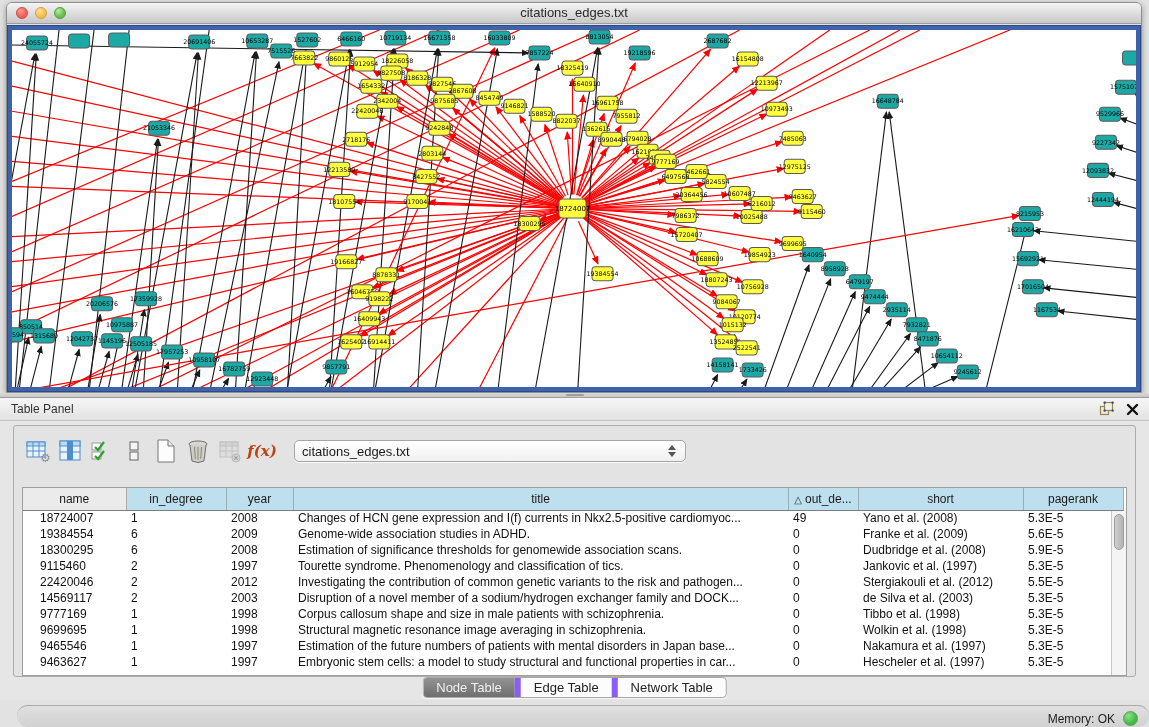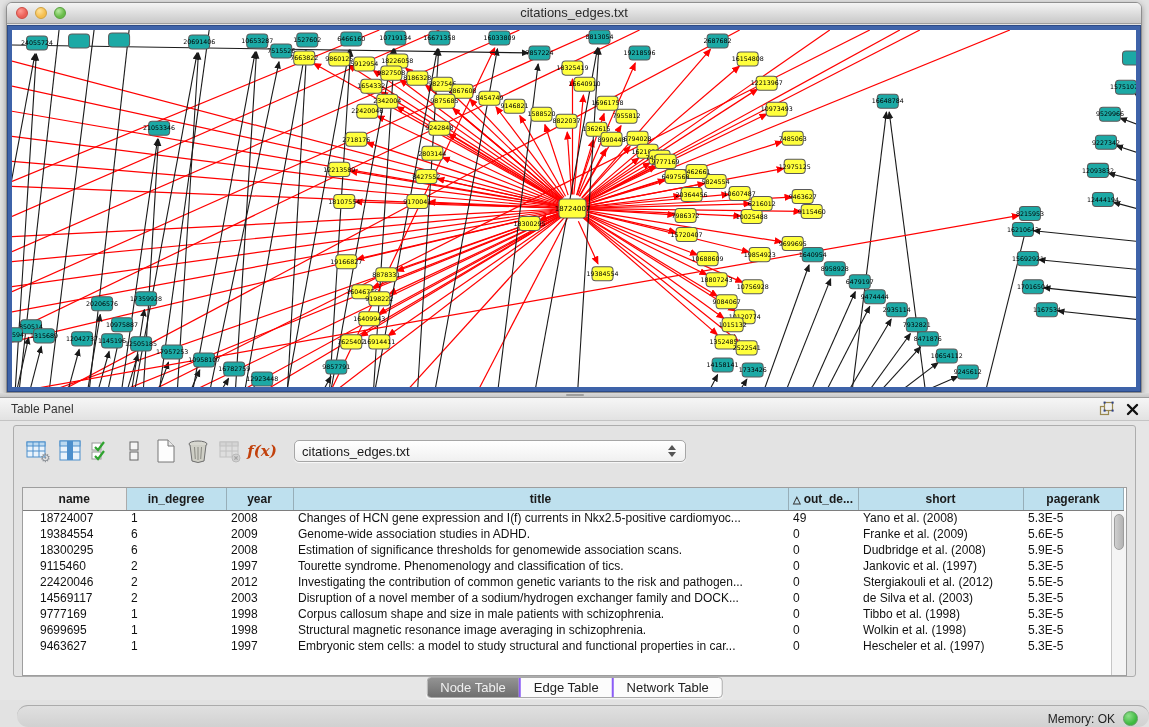--- a/index.html
+++ b/index.html
@@ -45,38 +45,38 @@
     border:1px solid #A6A6A6; border-radius:5px; display:flex; align-items:center;
     padding:0 7px; font-size:13px; color:#1A1A1A; box-shadow:0 1px 1px rgba(255,255,255,.8); }
   .dd-arrows { margin-left:auto; display:flex; flex-direction:column; gap:2px; padding-right:2px; }
   .dd-arrows .up { width:0; height:0; border-left:4px solid transparent; border-right:4px solid transparent; border-bottom:5px solid #555; }
   .dd-arrows .dn { width:0; height:0; border-left:4px solid transparent; border-right:4px solid transparent; border-top:5px solid #555; }
 
   .tablewrap { position:absolute; left:8px; right:8px; top:61px; height:189px;
     background:#fff; border:1px solid #9E9E9E; overflow:hidden; }
   table.data { table-layout:fixed; border-collapse:collapse; width:calc(100% - 15px); }
   table.data th { height:22px; background:#BEE0EE; border-right:1px solid #97AEB8;
-    border-bottom:1px solid #7E7E7E; font-weight:bold; font-size:12px; color:#1A1A1A;
+    border-bottom:1px solid #7E7E7E; font-weight:normal; font-size:12px; color:#1A1A1A;
     overflow:hidden; white-space:nowrap; }
   table.data th.namecol { background:#EBEBEB; border-right:1px solid #ABABAB; }
   table.data th.stub { background:#E9F3F8; border-right:none; }
   table.data td { height:16px; font-size:12px; color:#111; padding:0 5px;
     white-space:nowrap; overflow:hidden; }
   table.data td.c0 { padding-left:17px; }
   table.data td.c5 { text-align:left; }
   .sortmark { font-size:10px; color:#333; margin-right:3px; }
   .vscroll { position:absolute; right:0; top:23px; bottom:0; width:15px;
     background:#F4F4F4; border-left:1px solid #C6C6C6; }
   .vthumb { position:absolute; left:2px; right:2px; top:3px; height:36px;
     background:linear-gradient(90deg,#CFCFCF,#B3B3B3); border:1px solid #9D9D9D; border-radius:5px; }
 
   .tabs { position:absolute; left:50%; transform:translateX(-50%); top:279px; height:21px;
     display:flex; border:1px solid #A8A8A8; border-radius:4px; overflow:hidden;
     background:#FCFCFC; box-shadow:0 1px 1px rgba(255,255,255,.7); }
-  .seg { padding:0 13px; line-height:20px; font-size:13px; color:#222; border-left:2px solid #8b5cf6; }
+  .seg { padding:0 13px; line-height:20px; font-size:13px; color:#222; border-left:6px solid #8b5cf6; }
   .seg:first-child { border-left:none; }
   .seg.active { background:linear-gradient(#939393,#6F6F6F); color:#F0F0F0; }
 
   
   .statusbar { position:absolute; left:17px; right:0; bottom:0; height:22px;
     background:linear-gradient(#E0E0E0,#D1D1D1); border-top:1px solid #ABABAB;border-radius:12px; }
   .mem { position:absolute; right:34px; top:6px; font-size:12px; color:#222; }
   .memdot { position:absolute; right:11px; top:5px; width:15px; height:15px; border-radius:50%;
     background:radial-gradient(circle at 35% 30%, #8FE08B, #3DBA3F 65%); border:1px solid #5E9E5E; }
 </style>
@@ -716,20 +716,30 @@
                 <td class="c0">9699695</td>
                 <td class="c1">1</td>
                 <td class="c2">1998</td>
                 <td class="c3">Structural magnetic resonance image averaging in schizophrenia.</td>
                 <td class="c4">0</td>
                 <td class="c5">Wolkin et al. (1998)</td>
                 <td class="c6">5.3E-5</td>
                 <td></td>
               </tr>
               <tr>
+                <td class="c0">9465546</td>
+                <td class="c1">1</td>
+                <td class="c2">1997</td>
+                <td class="c3">Estimation of the future numbers of patients with mental disorders in Japan base...</td>
+                <td class="c4">0</td>
+                <td class="c5">Nakamura et al. (1997)</td>
+                <td class="c6">5.3E-5</td>
+                <td></td>
+              </tr>
+              <tr>
                 <td class="c0">9463627</td>
                 <td class="c1">1</td>
                 <td class="c2">1997</td>
                 <td class="c3">Embryonic stem cells: a model to study structural and functional properties in car...</td>
                 <td class="c4">0</td>
                 <td class="c5">Hescheler et al. (1997)</td>
                 <td class="c6">5.3E-5</td>
                 <td></td>
               </tr>
             </tbody>

